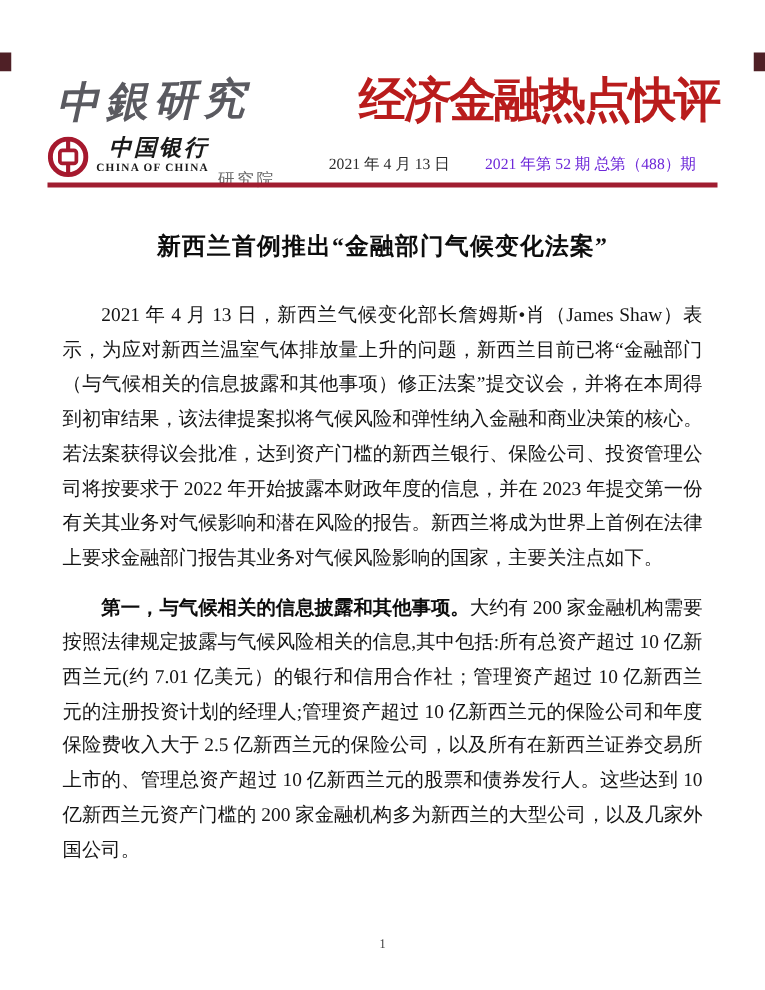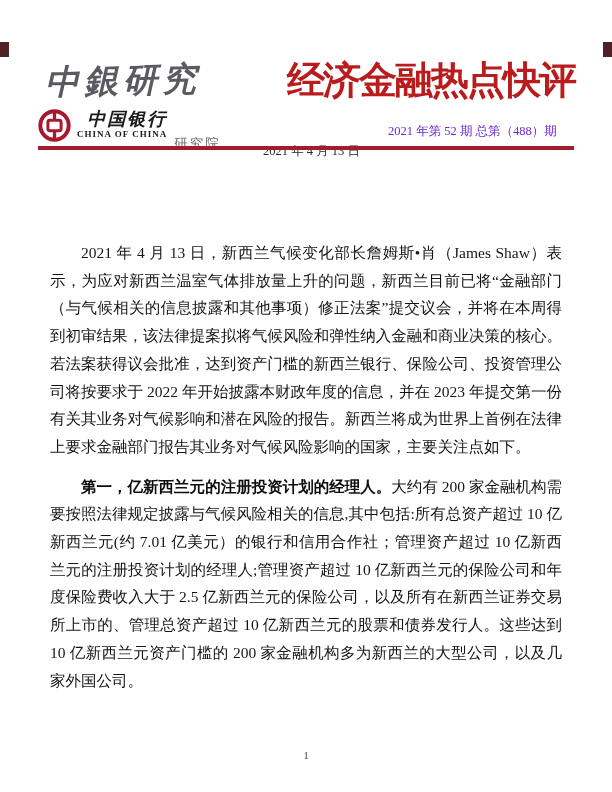--- a/index.html
+++ b/index.html
@@ -55,21 +55,21 @@
     color:#1a1a1a;line-height:11px;white-space:nowrap;
   }
   .boc-dept{
     margin-left:7px;margin-top:26px;
     font-size:13.5px;color:#6a6a6a;letter-spacing:2px;
     white-space:nowrap;
   }
 
   .date-text{
     position:absolute;left:263px;top:123px;
-    font-size:12.5px;color:#2a2a2a;white-space:nowrap;margin-top:20px;
+    font-size:12.5px;color:#2a2a2a;white-space:nowrap;
   }
   .issue-text{
     position:absolute;left:388px;top:123px;
     font-size:12.5px;color:#6d28d9;white-space:nowrap;
   }
 
   .red-rule{
     position:absolute;left:38px;top:146px;
     width:536px;height:4px;background:#a01d30;
   }
@@ -125,21 +125,22 @@
     </div>
     <span class="boc-dept">研究院</span>
   </div>
 
   <div class="date-text">2021 年 4 月 13 日</div>
 
   <div class="issue-text">2021 年第 52 期 总第（488）期</div>
 
   <div class="red-rule"></div>
 
+  <div class="article-title">新西兰首例推出“金融部门气候变化法案”</div>
 
   <div class="body-text">
     <p><strong></strong><span>2021 年 4 月 13 日，新西兰气候变化部长詹姆斯•肖（James Shaw）表示，为应对新西兰温室气体排放量上升的问题，新西兰目前已将“金融部门（与气候相关的信息披露和其他事项）修正法案”提交议会，并将在本周得到初审结果，该法律提案拟将气候风险和弹性纳入金融和商业决策的核心。若法案获得议会批准，达到资产门槛的新西兰银行、保险公司、投资管理公司将按要求于 2022 年开始披露本财政年度的信息，并在 2023 年提交第一份有关其业务对气候影响和潜在风险的报告。新西兰将成为世界上首例在法律上要求金融部门报告其业务对气候风险影响的国家，主要关注点如下。</span></p>
-    <p><strong>第一，亿新西兰元的注册投资计划的经理人。</strong><span>大约有 200 家金融机构需要按照法律规定披露与气候风险相关的信息,其中包括:所有总资产超过 10 亿新西兰元(约 7.01 亿美元）的银行和信用合作社；管理资产超过 10 亿新西兰元的注册投资计划的经理人;管理资产超过 10 亿新西兰元的保险公司和年度保险费收入大于 2.5 亿新西兰元的保险公司，以及所有在新西兰证券交易所上市的、管理总资产超过 10 亿新西兰元的股票和债券发行人。这些达到 10 亿新西兰元资产门槛的 200 家金融机构多为新西兰的大型公司，以及几家外国公司。</span></p>
+    <p><strong>第一，与气候相关的信息披露和其他事项。</strong><span>大约有 200 家金融机构需要按照法律规定披露与气候风险相关的信息,其中包括:所有总资产超过 10 亿新西兰元(约 7.01 亿美元）的银行和信用合作社；管理资产超过 10 亿新西兰元的注册投资计划的经理人;管理资产超过 10 亿新西兰元的保险公司和年度保险费收入大于 2.5 亿新西兰元的保险公司，以及所有在新西兰证券交易所上市的、管理总资产超过 10 亿新西兰元的股票和债券发行人。这些达到 10 亿新西兰元资产门槛的 200 家金融机构多为新西兰的大型公司，以及几家外国公司。</span></p>
   </div>
 
   <div class="page-number">1</div>
 
 </div>
 
 </body></html>

